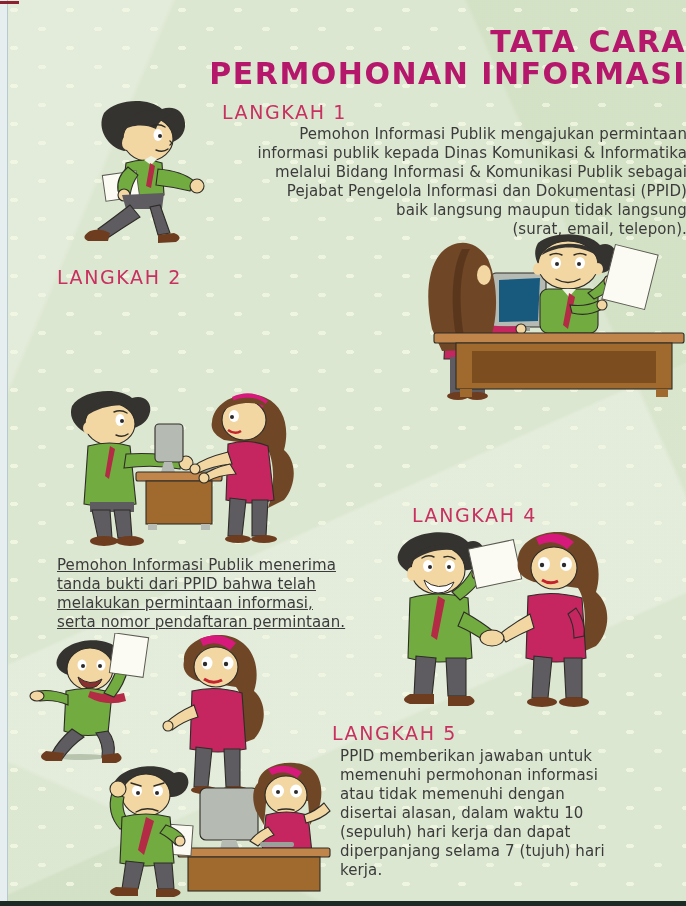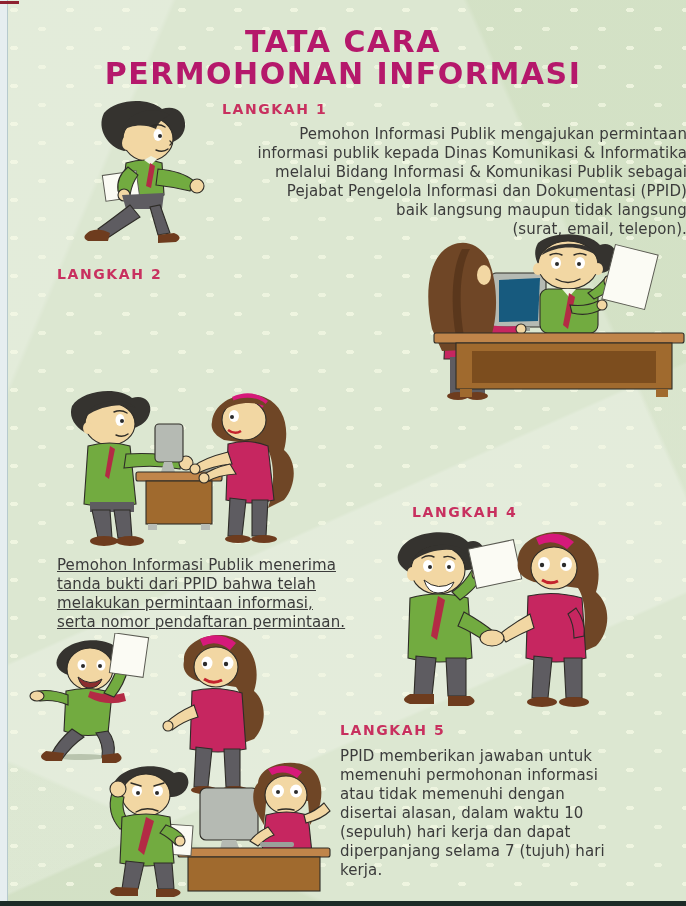--- a/index.html
+++ b/index.html
@@ -20,27 +20,27 @@
     background-size:56px 38px,56px 38px,100% 100%,100% 100%,100% 100%,100% 100%;
   }
   .left-strip{position:absolute;left:0;top:0;width:7px;height:100%;
     background:var(--edge-strip,#e6eef0);border-right:1px solid #b6cacd;}
   .bottom-strip{position:absolute;left:0;bottom:0;width:100%;height:5px;
     background:var(--bottom-bar,#1d2b27);}
   .red-sliver{position:absolute;left:0;top:1px;width:19px;height:3px;
     background:var(--red-mark,#8e2130);}
   .title{
     position:absolute;top:26px;left:0;width:100%;
-    text-align:center;white-space:pre-line;
+    text-align:right;white-space:pre-line;
     font-size:30px;line-height:1.08;font-weight:bold;letter-spacing:1.5px;
     color:var(--title,#b5186b);margin:0;
   }
   .step-heading{
     position:absolute;
-    font-size:14px;font-weight:700;letter-spacing:1.6px;
+    font-size:19px;font-weight:400;letter-spacing:1.6px;
     color:var(--heading,#c8305f);
   }
   .step-body{
     position:absolute;white-space:pre-line;
     font-size:15px;line-height:1.27;letter-spacing:.1px;
     color:var(--body-text,#3b3b3b);
   }
   .illo{position:absolute;}
   
   .f-green{fill:var(--shirt-green,#72ab40);}
@@ -251,21 +251,21 @@
       <path class="f-skin ol" d="M158 86 Q140 96 128 106 L134 114 Q148 106 162 100 Z"></path>
       <ellipse class="f-skin ol" cx="120" cy="110" rx="12" ry="8"></ellipse>
       <path class="f-pink ol" d="M204 80 Q214 94 212 108 L202 110 Q202 96 196 86 Z"></path>
       <path class="f-gray ol" d="M162 128 l-2 42 16 0 4 -40z"></path>
       <path class="f-gray ol" d="M192 130 l2 40 16 0 0 -40z"></path>
       <ellipse class="f-shoe" cx="170" cy="174" rx="15" ry="5"></ellipse>
         <ellipse class="f-shoe" cx="202" cy="174" rx="15" ry="5"></ellipse>
     </g>
   </svg>
 
-  <div class="step-heading" style="left:340px;top:722px;">LANGKAH  5</div>
+  <div class="step-heading" style="left:332px;top:722px;">LANGKAH  5</div>
   <div class="step-body" style="left:340px;top:747px;width:340px;">PPID memberikan jawaban untuk
 memenuhi permohonan informasi
 atau tidak memenuhi dengan
 disertai alasan, dalam waktu 10
 (sepuluh) hari kerja dan dapat
 diperpanjang selama 7 (tujuh) hari
 kerja.</div>
 
   <svg class="illo" style="left:28px;top:633px;" width="305" height="265" viewBox="0 0 305 265">
     <g>

